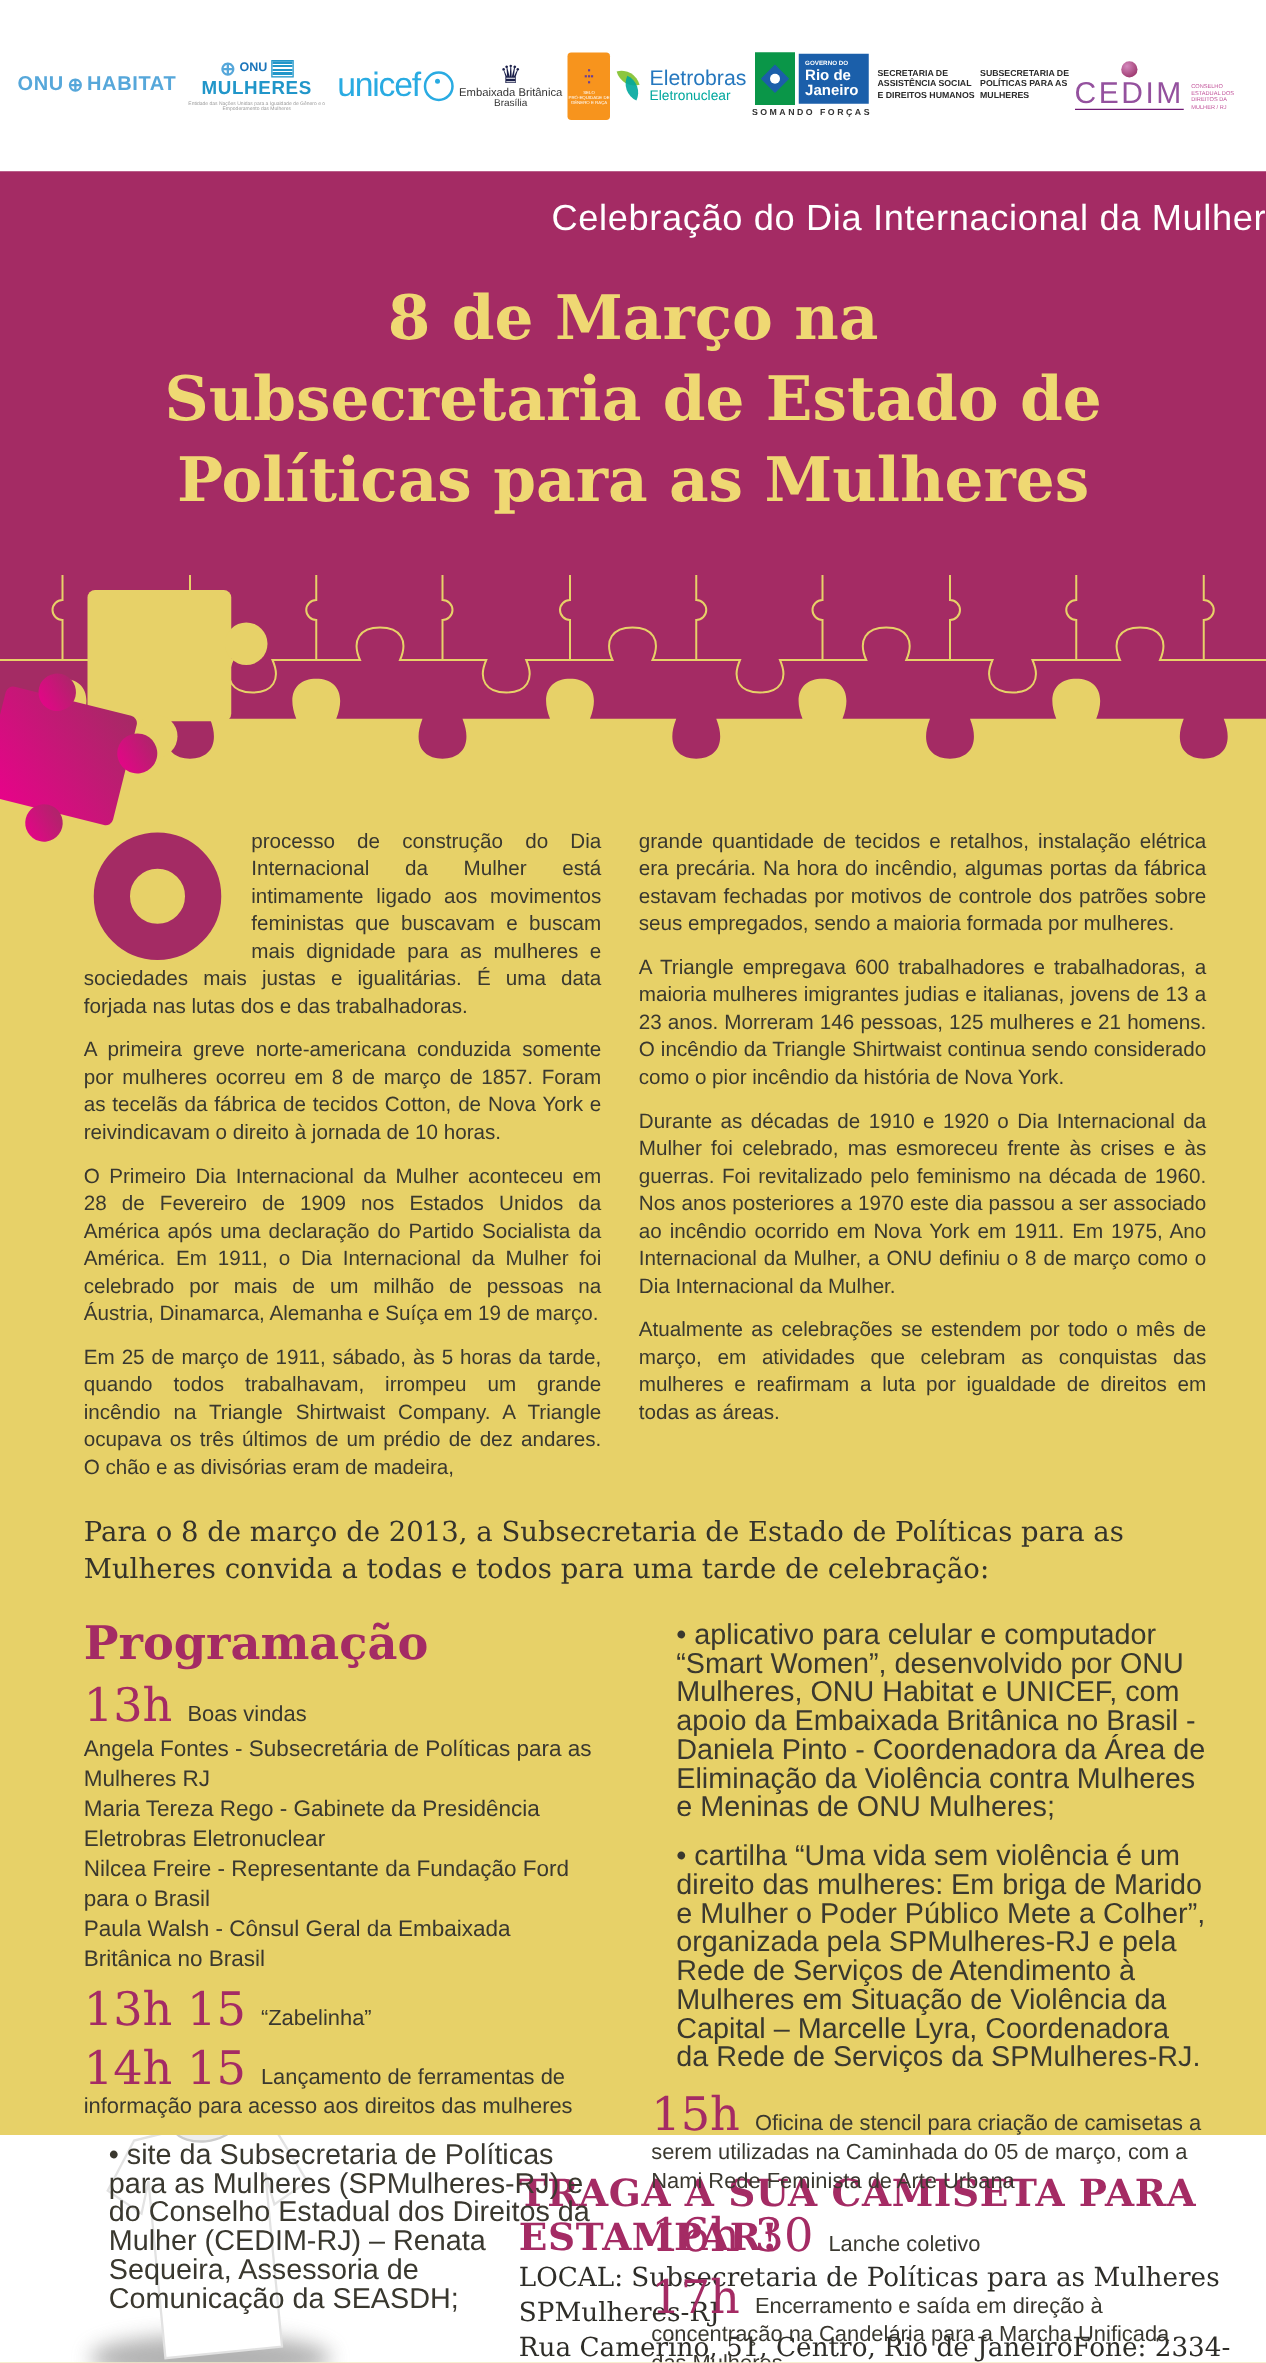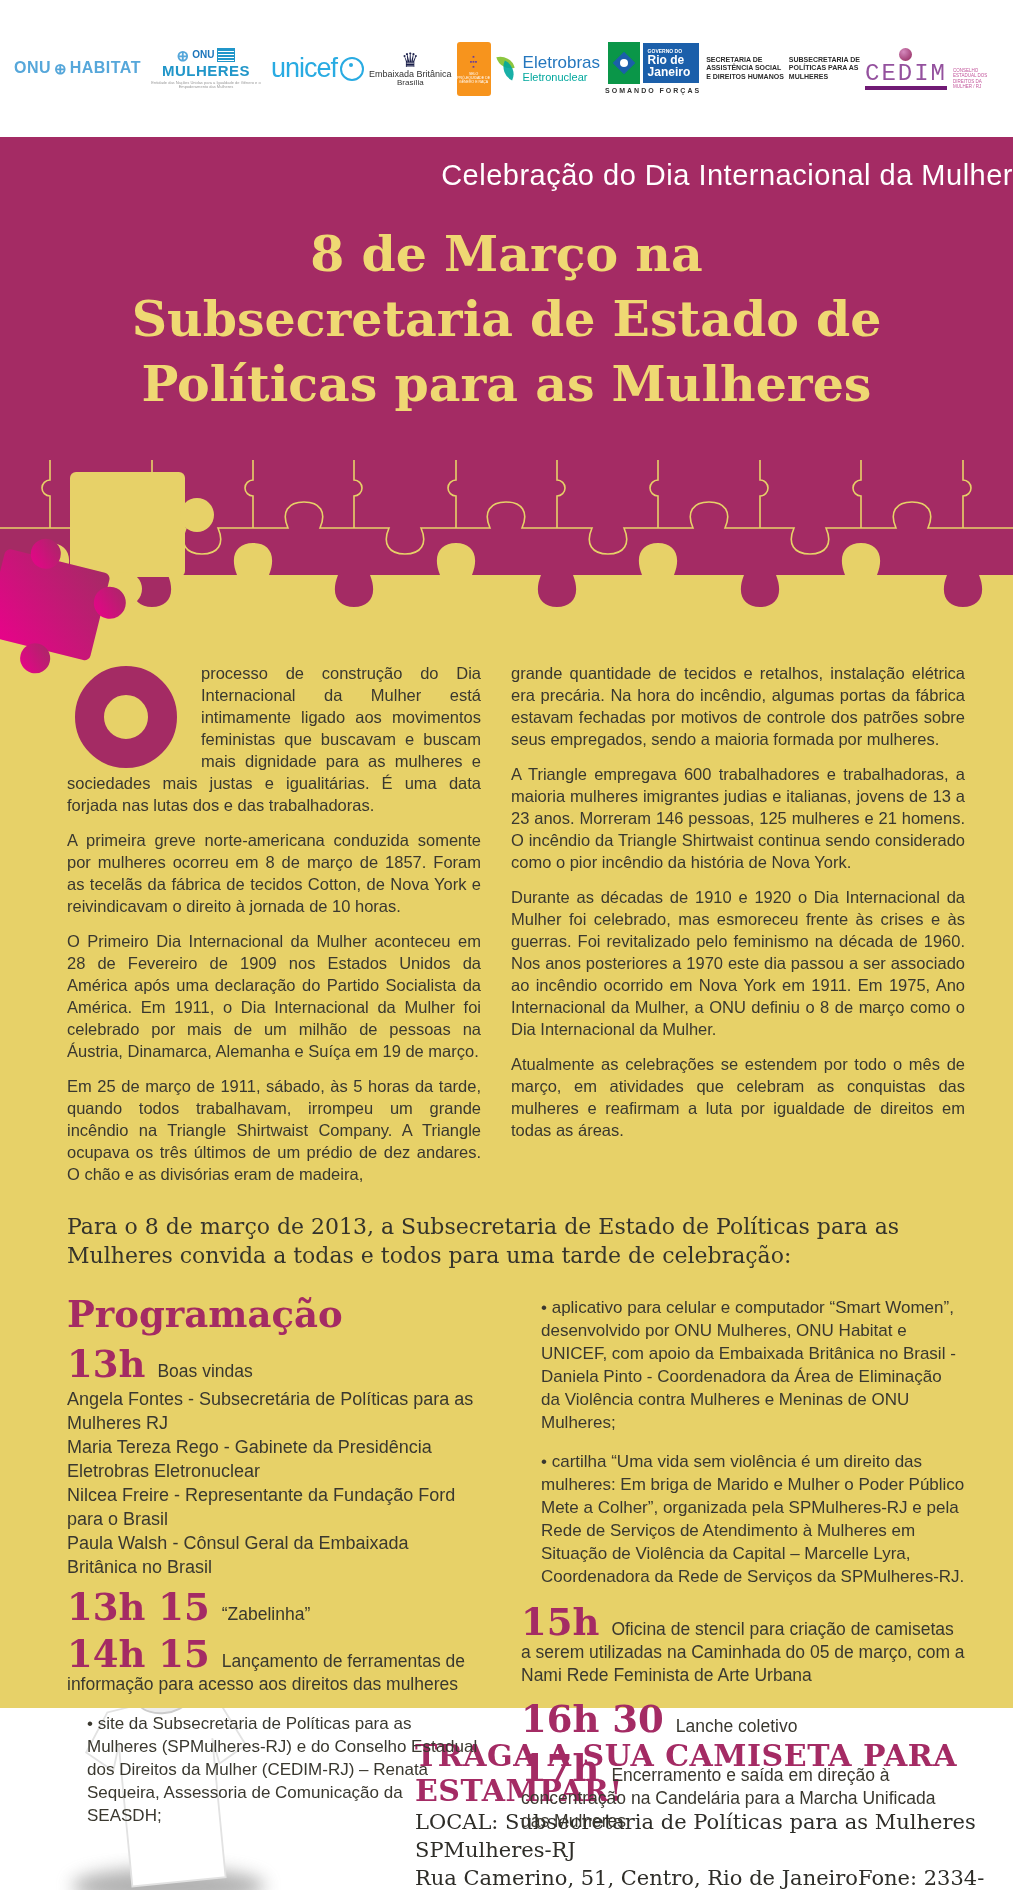--- a/index.html
+++ b/index.html
@@ -34,21 +34,21 @@
   .eletro2{font-size:11px;color:#00a79d;}
   .rioflag{width:30px;height:40px;background:#0a9648;border:1px solid #0a9648;position:relative;}
   .rioflag::before{content:"";position:absolute;left:7px;top:12px;width:16px;height:16px;background:#1b5faa;transform:rotate(45deg);}
   .rioflag::after{content:"";position:absolute;left:11px;top:16px;width:8px;height:8px;border-radius:50%;background:#fff;}
   .riobox{width:56px;height:40px;background:#1b5faa;color:#fff;display:flex;flex-direction:column;
           align-items:flex-start;justify-content:center;padding-left:5px;box-sizing:border-box;}
   .riobox .g{font-size:5px;font-weight:bold;}
   .riobox .r{font-size:12px;font-weight:bold;line-height:12px;}
   .slogan{font-size:7px;font-weight:bold;color:#333;letter-spacing:2px;margin-top:3px;}
   .secblock{font-size:7px;font-weight:bold;color:#2b2b2b;line-height:8.5px;text-align:left;}
-  .cedim-txt{font-family:Liberation Mono, monospace;font-size:24px;color:#94519e;letter-spacing:2px;border-bottom:4px solid #701a75;line-height:1;}
+  .cedim-txt{font-family:Liberation Sans, sans-serif;font-size:24px;color:#94519e;letter-spacing:2px;border-bottom:1px solid #701a75;line-height:1;}
   .cedim-ball{width:13px;height:13px;border-radius:50%;background:radial-gradient(circle at 35% 30%,#d489bd,#8e2158);margin-bottom:1px;}
   .cedim-side{font-size:4.5px;color:#c2559b;text-align:left;width:46px;line-height:5.5px;margin-left:3px;}
 
   
   .hero{position:relative;height:483px;background:#a42b64;z-index:2;}
   .kicker{text-align:right;color:#fff;font-size:29px;font-weight:400;letter-spacing:.5px;padding-top:22px;}
   .title{margin-top:30px;text-align:center;font-family:"DejaVu Serif",serif;font-weight:bold;
          font-size:49px;line-height:65px;color:#efd873;}
   .strip{position:absolute;left:0;bottom:0;width:1013px;height:160px;pointer-events:none;}
   .decor-piece{position:absolute;left:0;top:383px;width:180px;height:160px;pointer-events:none;z-index:3;}
@@ -58,26 +58,26 @@
   .cols{display:flex;gap:30px;}
   .colL{flex:0 0 414px;}
   .colR{flex:1;}
   .bodysec p.hist{font-size:16.5px;line-height:22px;text-align:justify;margin:0 0 13px 0;}
   .ring{float:left;width:44px;height:44px;border:29px solid #a42b64;border-radius:50%;margin:4px 24px 4px 8px;}
 
   .invite{font-family:"DejaVu Serif",serif;font-size:22px;line-height:29px;color:#35332b;margin-top:14px;max-width:920px;}
 
   .program{display:flex;gap:40px;margin-top:22px;}
   .prog-heading{font-family:"DejaVu Serif",serif;font-weight:bold;font-size:37px;color:#a42b64;margin:0 0 6px 0;}
-  .time{font-family:"DejaVu Serif",serif;font-weight:bold;font-size:37px;color:#a42b64;line-height:1;margin-right:12px;}
+  .time{font-family:"DejaVu Serif",serif;font-weight:normal;font-size:37px;color:#a42b64;line-height:1;margin-right:12px;}
   .entry{margin:10px 0 4px 0;font-size:17.5px;line-height:23px;}
   .entry .lbl{font-size:17.5px;color:#3a382f;}
   .speakers div{font-size:18px;line-height:24px;}
   .detail{font-size:18px;line-height:24px;padding-left:22px;}
-  .bullet{font-size:17px;line-height:23px;margin-top:16px;padding-left:20px;}
+  .bullet{font-size:23px;line-height:23px;margin-top:16px;padding-left:20px;}
 
   
   .footer{position:relative;height:182px;background:#fff;}
   .tshirt{position:absolute;left:48px;top:-22px;width:250px;height:225px;}
   .foot-text{position:absolute;left:415px;top:30px;}
   .foot-head{font-family:"DejaVu Serif",serif;font-weight:bold;font-size:30px;color:#a42b64;letter-spacing:.5px;}
   .foot-line{font-family:"DejaVu Serif",serif;font-size:21px;line-height:28px;color:#2e2d28;}
 </style>
 </head>
 <body>

